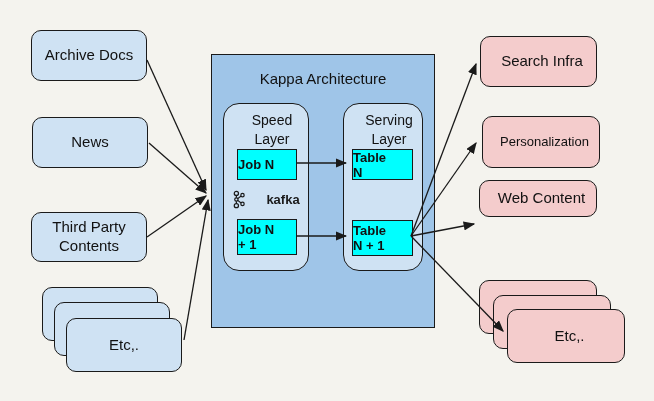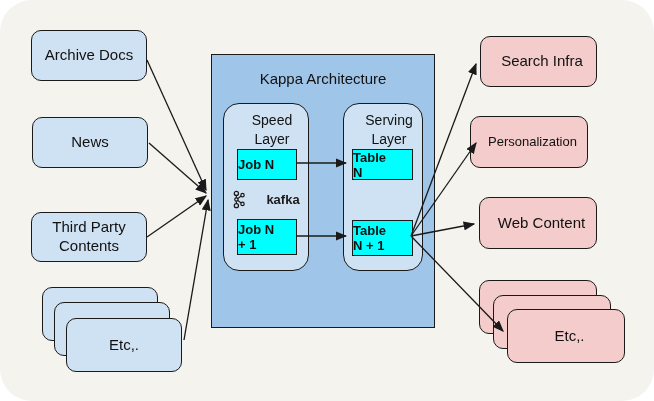--- a/index.html
+++ b/index.html
@@ -1,21 +1,21 @@
 <!DOCTYPE html>
 <html style="--canvas-bg: #f4f3ee; --source-fill: #cfe2f3; --kappa-fill: #9fc5e8; --layer-fill: #cfe2f3; --cell-fill: #00ffff; --sink-fill: #f4cccc; --line: #1a1a1a;"><head>
 <meta charset="utf-8">
 <style>
   :root{
     --canvas-bg:#f4f3ee; --source-fill:#cfe2f3; --kappa-fill:#9fc5e8;
     --layer-fill:#cfe2f3; --cell-fill:#00ffff; --sink-fill:#f4cccc; --line:#1a1a1a;
   }
   *{margin:0;padding:0;box-sizing:border-box;}
   body{font-family:"Liberation Sans","DejaVu Sans",sans-serif;color:#111;}
-  .canvas{position:relative;width:654px;height:401px;background:var(--canvas-bg);overflow:hidden;border-radius:32px;}
+  .canvas{position:relative;width:654px;height:401px;background:var(--canvas-bg);overflow:hidden;}
   .node{position:absolute;border:1.5px solid var(--line);border-radius:10px;
         display:flex;align-items:center;justify-content:center;text-align:center;
         font-size:15px;line-height:1.25;padding:0 5px;}
   .blue{background:var(--source-fill);}
   .pink{background:var(--sink-fill);padding-left:12px;}
   .small-label{font-size:13px;}
   .kappa{position:absolute;left:211px;top:54px;width:224px;height:274px;
          background:var(--kappa-fill);border:1.5px solid var(--line);}
   .kappa-title{position:absolute;top:15px;left:0;width:100%;text-align:center;font-size:15px;}
   .layer{position:absolute;top:48px;height:168px;background:var(--layer-fill);
@@ -105,24 +105,24 @@
       <div class="cell table-bottom">
         <span>Table</span>
         <span>N + 1</span>
       </div>
     </div>
   </div>
 
   <div class="node pink" style="left:480px;top:36px;width:117px;height:51px;">
     <span>Search Infra</span>
   </div>
-  <div class="node pink small-label" style="left:470px;top:116px;width:118px;height:52px;">
+  <div class="node pink small-label" style="left:482px;top:116px;width:118px;height:52px;">
     <span>Personalization</span>
   </div>
-  <div class="node pink" style="left:479px;top:197px;width:118px;height:52px;">
+  <div class="node pink" style="left:479px;top:180px;width:118px;height:37px;">
     <span>Web Content</span>
   </div>
   <div>
     <div class="node pink" style="left:479px;top:280px;width:118px;height:54px;"></div>
     <div class="node pink" style="left:493px;top:295px;width:118px;height:54px;"></div>
     <div class="node pink" style="left:507px;top:309px;width:118px;height:54px;">
       <span>Etc,.</span>
     </div>
   </div>
 

